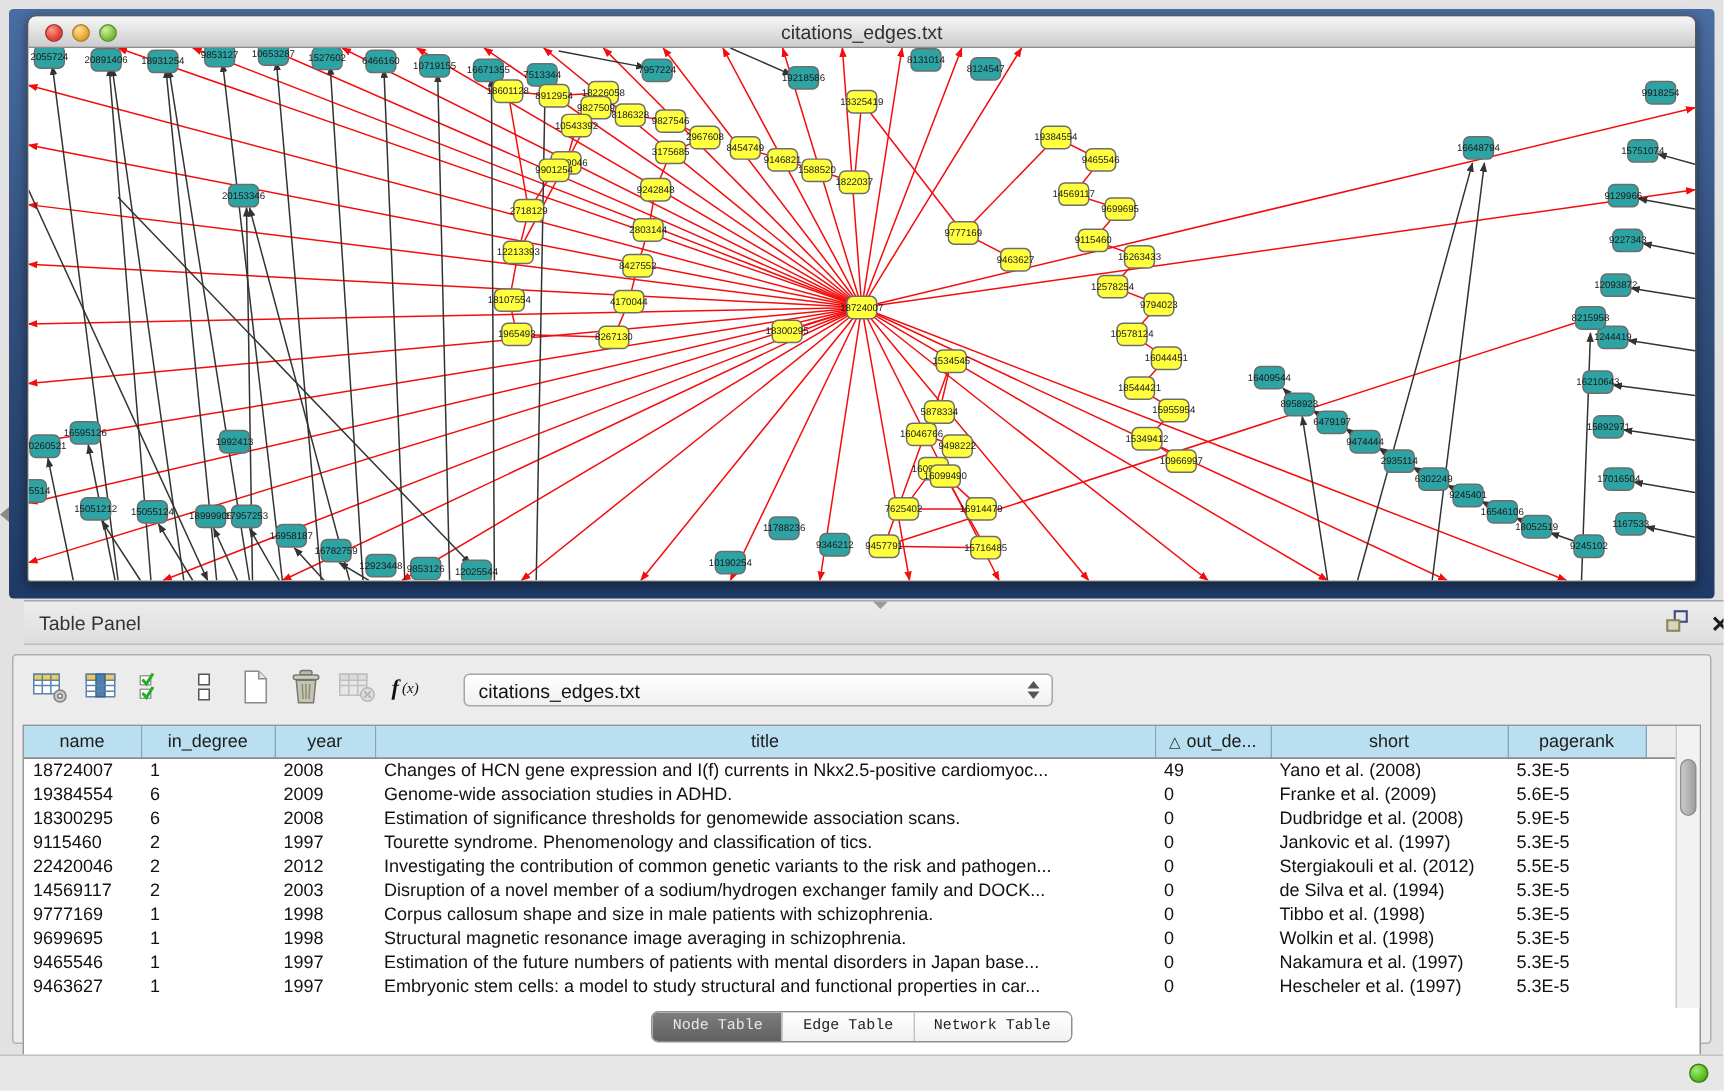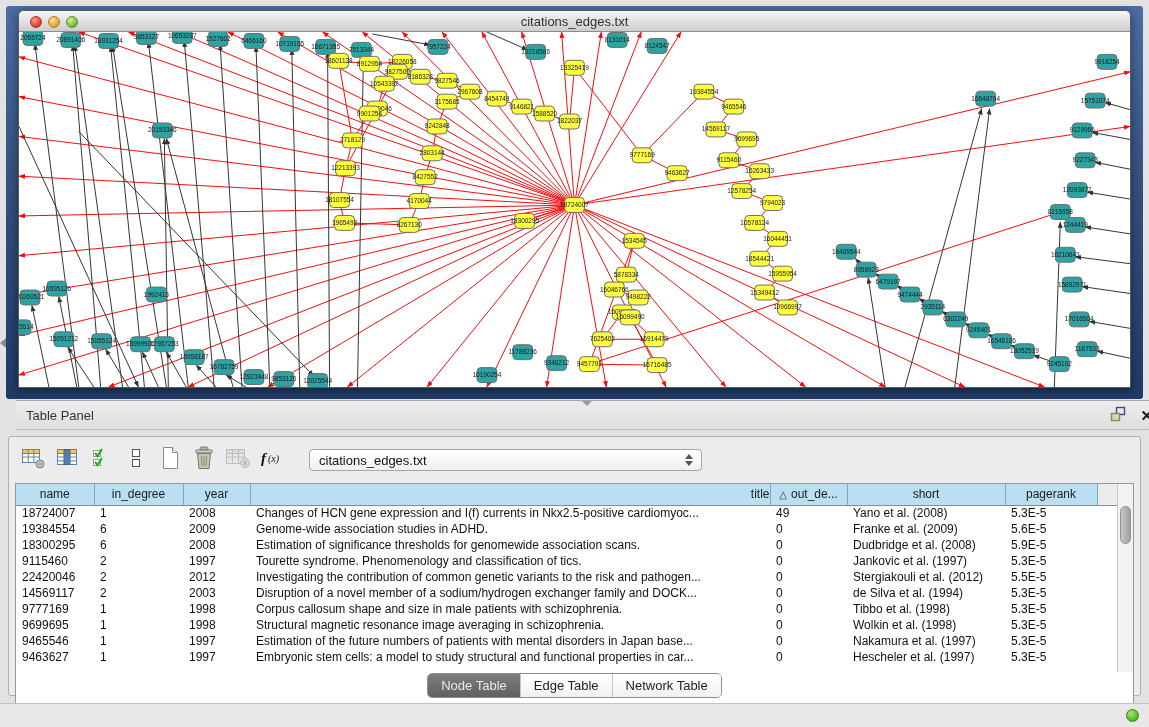--- a/index.html
+++ b/index.html
@@ -58,21 +58,21 @@
   table.data th.filler { background:#ececec; border-right:none; }
   table.data td { height:16px; font-size:12px; color:#111; padding:0 6px; white-space:nowrap; overflow:hidden; }
   .sorttri { font-size:10px; color:#333; margin-right:4px; }
   .vscroll { position:absolute; right:0; top:0; width:16px; height:188px; background:#f2f2f2; border-left:1px solid #c9c9c9; }
   .vthumb { position:absolute; left:2px; top:22px; width:11px; height:38px; border-radius:6px;
     background:linear-gradient(90deg,#c9c9c9,#9f9f9f); border:1px solid #8e8e8e; }
 
   .tabsrow { position:absolute; left:0; right:0; top:236px; text-align:center; }
   .tabs { display:inline-flex; border:1px solid #8f8f8f; border-radius:5px; overflow:hidden; background:#fff;
     box-shadow:0 1px 0 rgba(255,255,255,.7); }
-  .tabs .tab { padding:4px 13px; font-size:13px; color:#222; background:linear-gradient(#ffffff,#f1f1f1); border-left:1px solid #c4c4c4; }
+  .tabs .tab { padding:4px 13px; font-size:10px; color:#222; background:linear-gradient(#ffffff,#f1f1f1); border-left:1px solid #c4c4c4;font-family:Liberation Mono, monospace; }
   .tabs .tab:first-child { border-left:none; }
   .tabs .tab.sel { background:linear-gradient(#7d7d7d,#606060); color:#e9e9e9; }
 
   .statusbar { position:absolute; left:0; top:703px; width:1149px; height:24px;
     background:#e7e7e7; border-top:1px solid #c2c2c2; }
   .statusbar .mem { position:absolute; right:30px; top:18px; font-size:14px; color:#222;margin-top:39px; }
   .statusbar .dot { position:absolute; right:10px; top:5px; width:13px; height:13px; border-radius:50%;
     background:radial-gradient(circle at 35% 30%, #a9e57f, #58c322 60%, #3f9a16); border:1px solid #3c7d18; }
 </style>
 </head>
@@ -766,21 +766,21 @@
           </span>
         </div>
       </div>
     <div class="tablebox">
       <table class="data">
         <thead>
             <tr id="thead-row">
               <th style="width: 78px;"><span>name</span></th>
               <th style="width: 89px;"><span>in_degree</span></th>
               <th style="width: 67px;"><span>year</span></th>
-              <th style="width: 520px; text-align: right;"><span>title</span></th>
+              <th style="width: 520px;"><span>title</span></th>
               <th style="width: 77px;"><span class="sorttri">△</span><span>out_de...</span></th>
               <th style="width: 158px;"><span>short</span></th>
               <th style="width: 92px; margin-top: 12px;"><span>pagerank</span></th>
               <th class="filler"></th>
             </tr>
           </thead>
         <tbody id="tbody">
             <tr>
               <td>18724007</td>
               <td>1</td>

